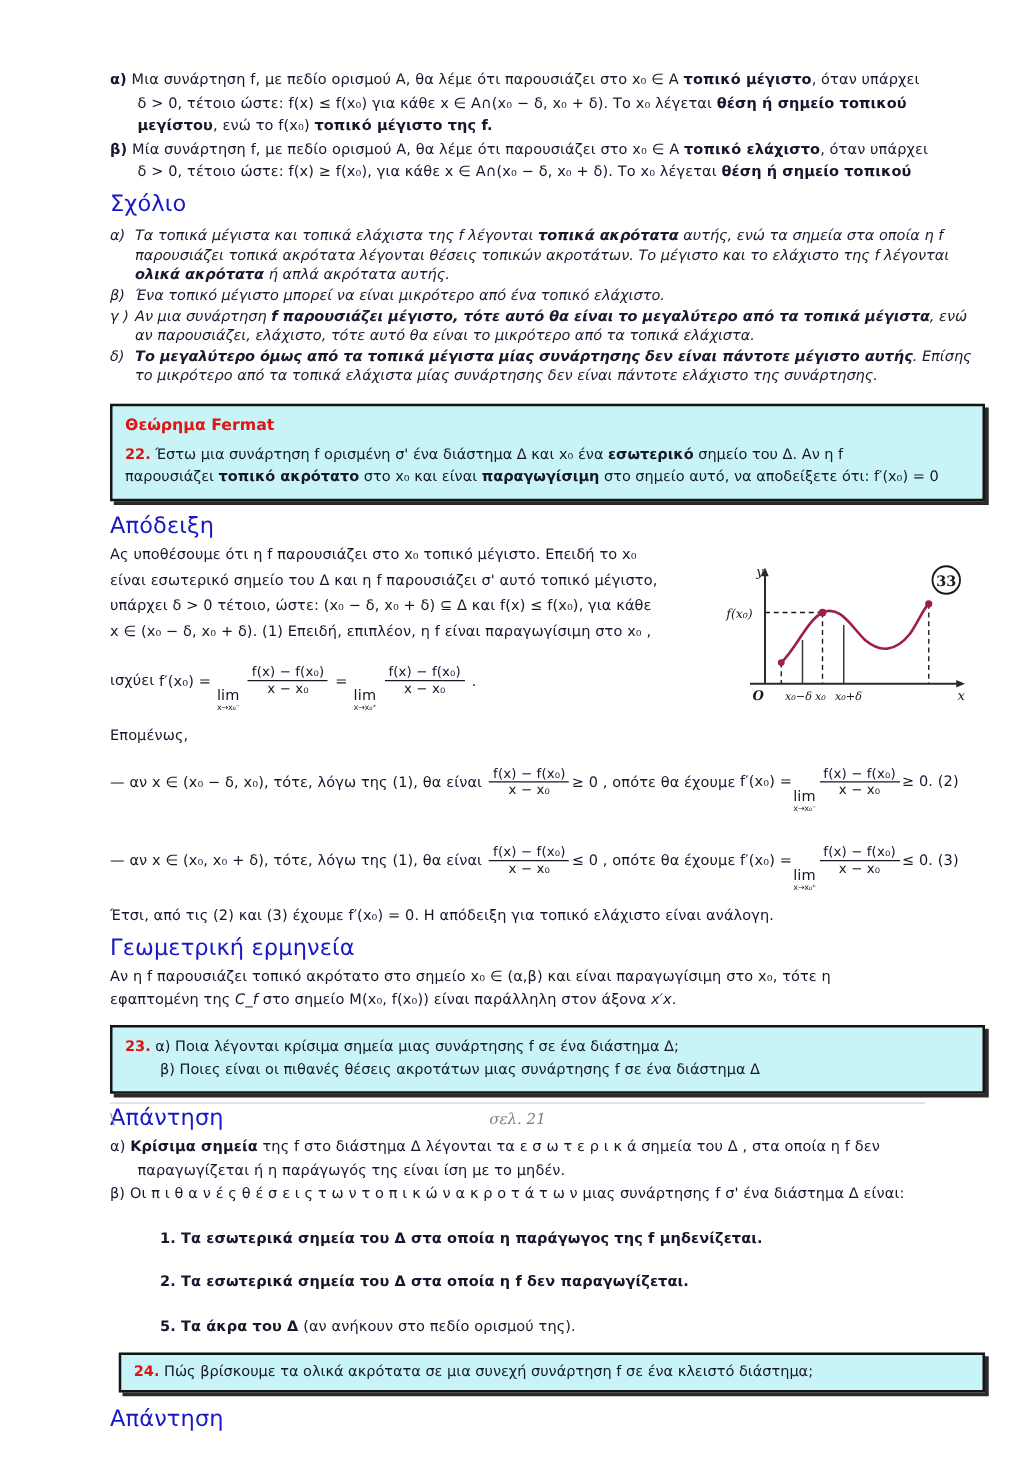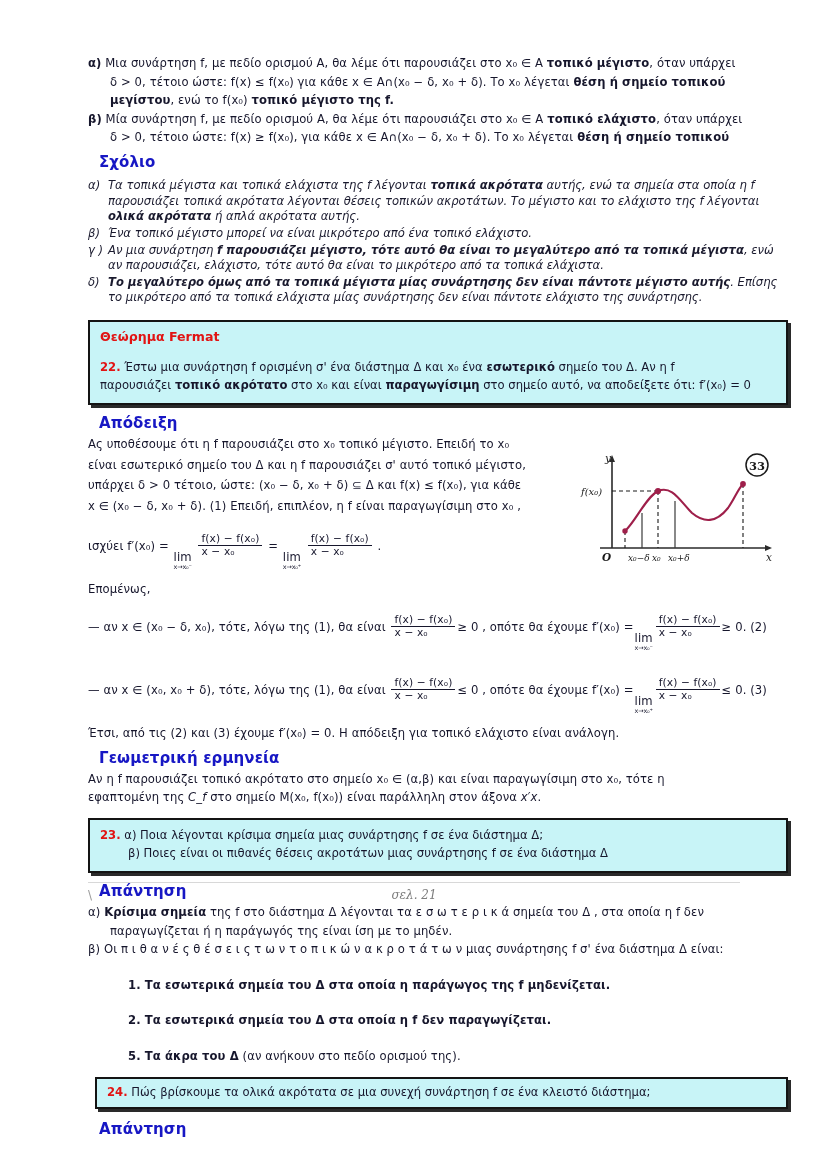--- a/index.html
+++ b/index.html
@@ -38,31 +38,32 @@
     color: #16162c;
     letter-spacing: .1px;
   }
   .b { font-weight: bold; }
   .i { font-style: italic; }
   .indent1 { padding-left: 22px; }
   .indent2 { padding-left: 40px; margin-top: 24px; }
 
   .heading {
     color: #1717c4;
-    font-weight: bold;
-    font-size: 15px;
-    margin: 9px 0 7px 11px;
+    font-weight: normal;
+    font-size: 18px;
+    margin: 9px 0 7px 0;
     letter-spacing: .1px;
   }
 
   
   .m { font-family: "DejaVu Sans", sans-serif; white-space: nowrap; }
   .frac {
     display: inline-block;
     vertical-align: middle;
+    text-align: center;
     line-height: 1.12;
     font-size: 0.92em;
     margin: 0 2px;
     position: relative;
     top: -1px;
   }
   .frac .num { display: block; padding: 0 3px; }
   .frac .den { display: block; padding: 0 3px; border-top: 1.1px solid #16162c; }
   .lim {
     display: inline-block;
@@ -93,21 +94,21 @@
     border: 2.2px solid #141414;
     box-shadow: 3px 3px 0 0 #2a2a2a;
     padding: 7px 10px 8px 10px;
     box-sizing: border-box;
     margin: 14px 0 4px 0;
   }
   .qbox .box-title {
     color: #e11414;
     font-weight: bold;
     font-size: 12.6px;
-    margin-bottom: 15px;
+    margin-bottom: 8px;
   }
   .qnum {
     color: #e11414;
     font-weight: bold;
   }
   .qbox .qline {
     font-size: 11.6px;
     line-height: 1.55;
     color: #16162c;
   }

